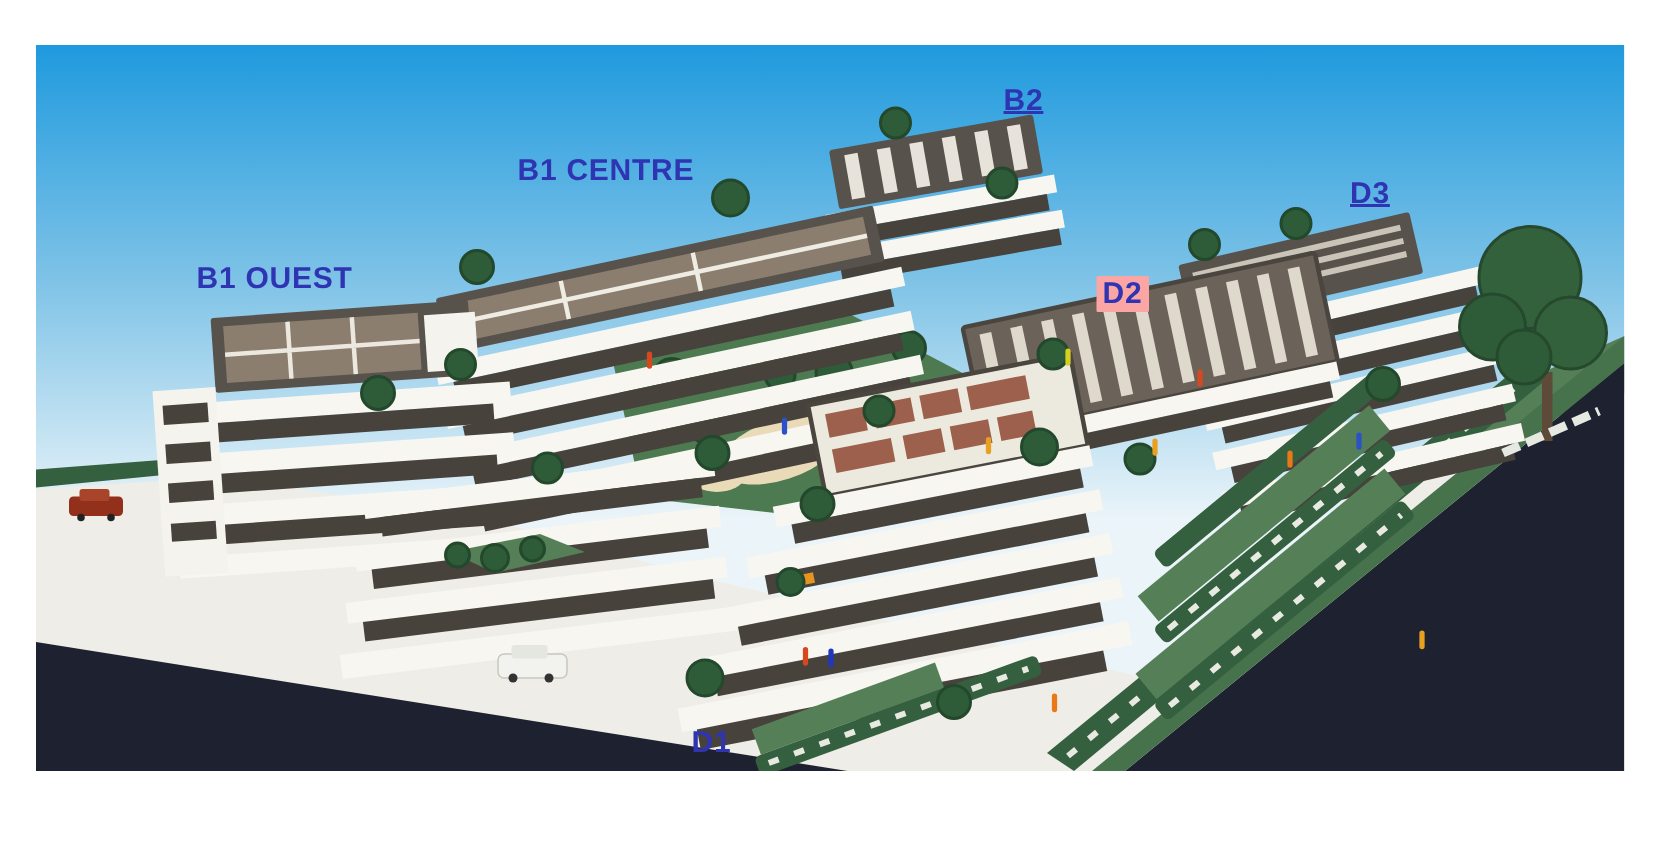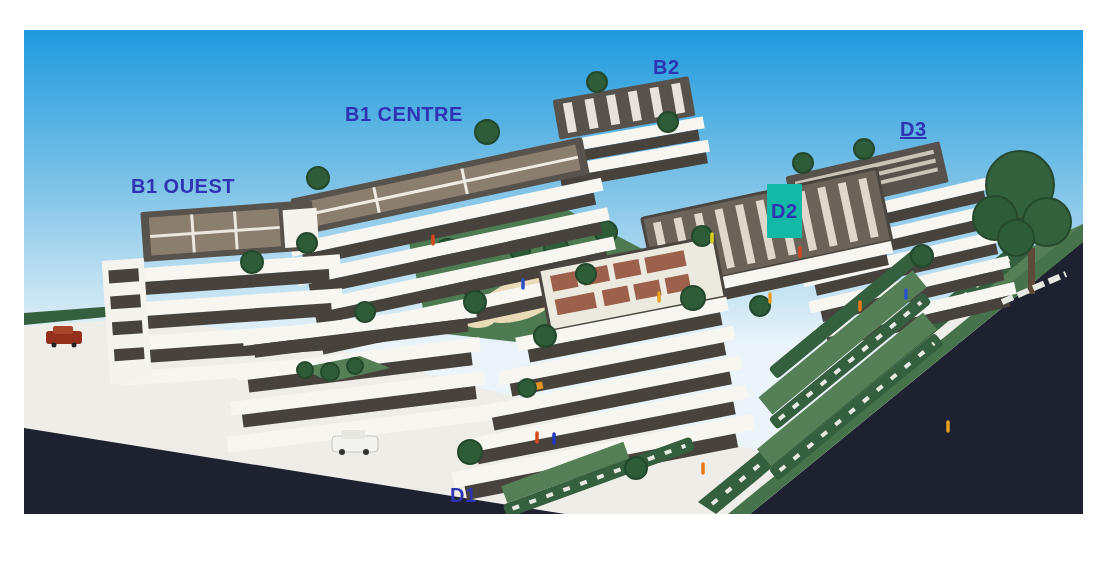--- a/index.html
+++ b/index.html
@@ -12,27 +12,27 @@
     position:absolute;left:24px;top:30px;width:1059px;height:484px;
     overflow:hidden;
   }
   .photo svg{display:block;}
   .label{
     position:absolute;
     color:var(--label-blue,#2f35b2);
     font-weight:bold;font-size:20px;letter-spacing:0.5px;
     white-space:nowrap;line-height:1;
   }
-  .label.boxed{background:#14b8a6;padding:17px 4px;border-radius:1px;margin-left:36px;}
+  .label.boxed{background:#fca5a5;padding:2px 4px;border-radius:1px;}
   .lbl-b1-ouest{left:107px;top:146px;}
   .lbl-b1-centre{left:321px;top:74px;}
-  .lbl-b2{left:629px;top:27px;}
+  .lbl-b2{left:645px;top:27px;text-decoration:underline;}
   .lbl-d3{left:876px;top:89px;text-decoration:underline;}
   .lbl-d2{left:707px;top:154px;}
-  .lbl-d1{left:426px;top:455px;}
+  .lbl-d1{left:437px;top:455px;}
   
   .facade{fill:#f5f3ed;}
   .win{fill:#47423c;}
   .roofd{fill:#57524b;}
   .roofp{fill:#8b7e6f;}
   .band{fill:#f7f6f1;}
   .tree{fill:#2e5c38;stroke:#23482c;stroke-width:2;}
   .hedge{fill:#35603f;}
   .lawn{fill:#557f57;}
   .hwall{stroke:#e8e9e0;stroke-width:4;stroke-dasharray:7 11;fill:none;}

